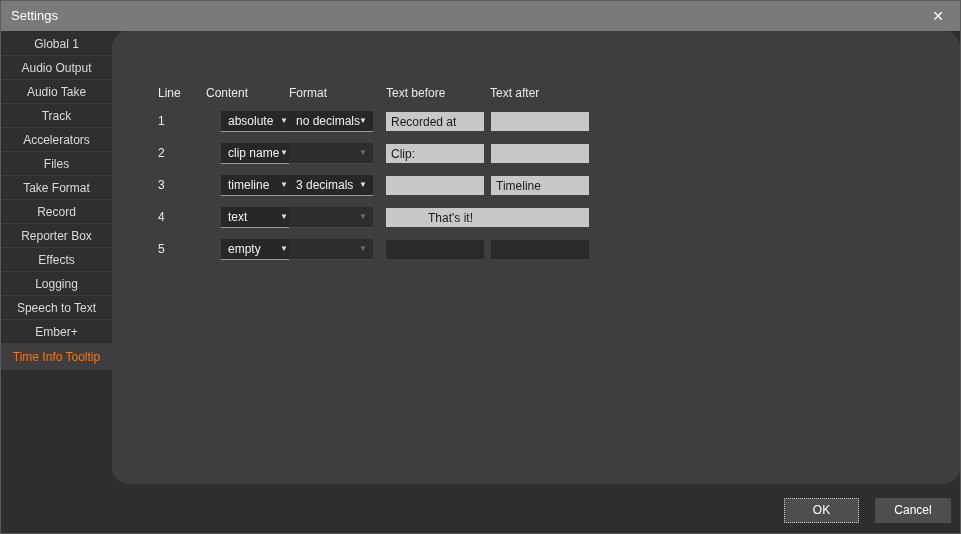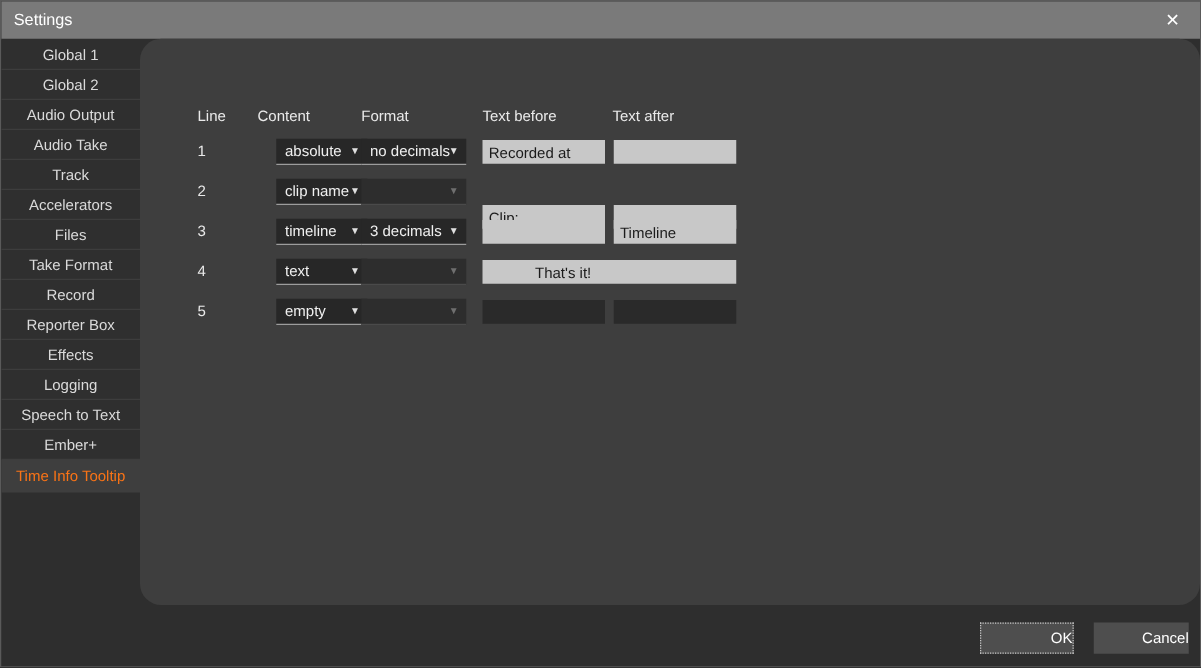--- a/index.html
+++ b/index.html
@@ -60,45 +60,44 @@
     position:absolute; height:19px; background:#c8c8c8; border:none;
     color:#1b1b1b; font-size:12px; padding:0 5px;
     font-family:"Liberation Sans", sans-serif; outline:none;
   }
   .tinput.disabled { background:#2a2a2a; }
   .i-before { left:274px; width:98px; }
   .i-after  { left:379px; width:98px; }
   .i-wide   { left:274px; width:203px; }
   
   .r0 .combo { top:80px; }  .r0 .tinput { top:81px; }  .r0.line-num { top:83px; }
-  .r1 .combo { top:112px; } .r1 .tinput { top:113px;margin-top:20px; } .r1.line-num { top:115px; }
+  .r1 .combo { top:112px; } .r1 .tinput { top:113px; } .r1.line-num { top:115px; }
   .r2 .combo { top:144px; } .r2 .tinput { top:145px; } .r2.line-num { top:147px; }
   .r3 .combo { top:176px; } .r3 .tinput { top:177px;padding-left:42px; } .r3.line-num { top:179px; }
   .r4 .combo { top:208px; } .r4 .tinput { top:209px; } .r4.line-num { top:211px; }
   
   .btn {
     position:absolute; top:497px; height:25px; background:#4e4e4e;
-    color:#ffffff; font-size:12px; text-align:right; line-height:25px; cursor:pointer;
+    color:#ffffff; font-size:12px; text-align:center; line-height:25px; cursor:pointer;
   }
   .btn-ok { left:783px; width:75px; border:1px dotted #c8c8c8; line-height:23px; }
   .btn-cancel { left:874px; width:76px; }
 </style>
 </head>
 <body>
 
 <div class="window">
 
   <div class="titlebar">
     <span class="title">Settings</span>
     <span class="close">✕</span>
   </div>
 
   <div class="sidebar">
     <div class="side-item">Global 1</div>
-    <div class="side-item">Global 2</div>
     <div class="side-item">Audio Output</div>
     <div class="side-item">Audio Take</div>
     <div class="side-item">Track</div>
     <div class="side-item">Accelerators</div>
     <div class="side-item">Files</div>
     <div class="side-item">Take Format</div>
     <div class="side-item">Record</div>
     <div class="side-item">Reporter Box</div>
     <div class="side-item">Effects</div>
     <div class="side-item">Logging</div>

